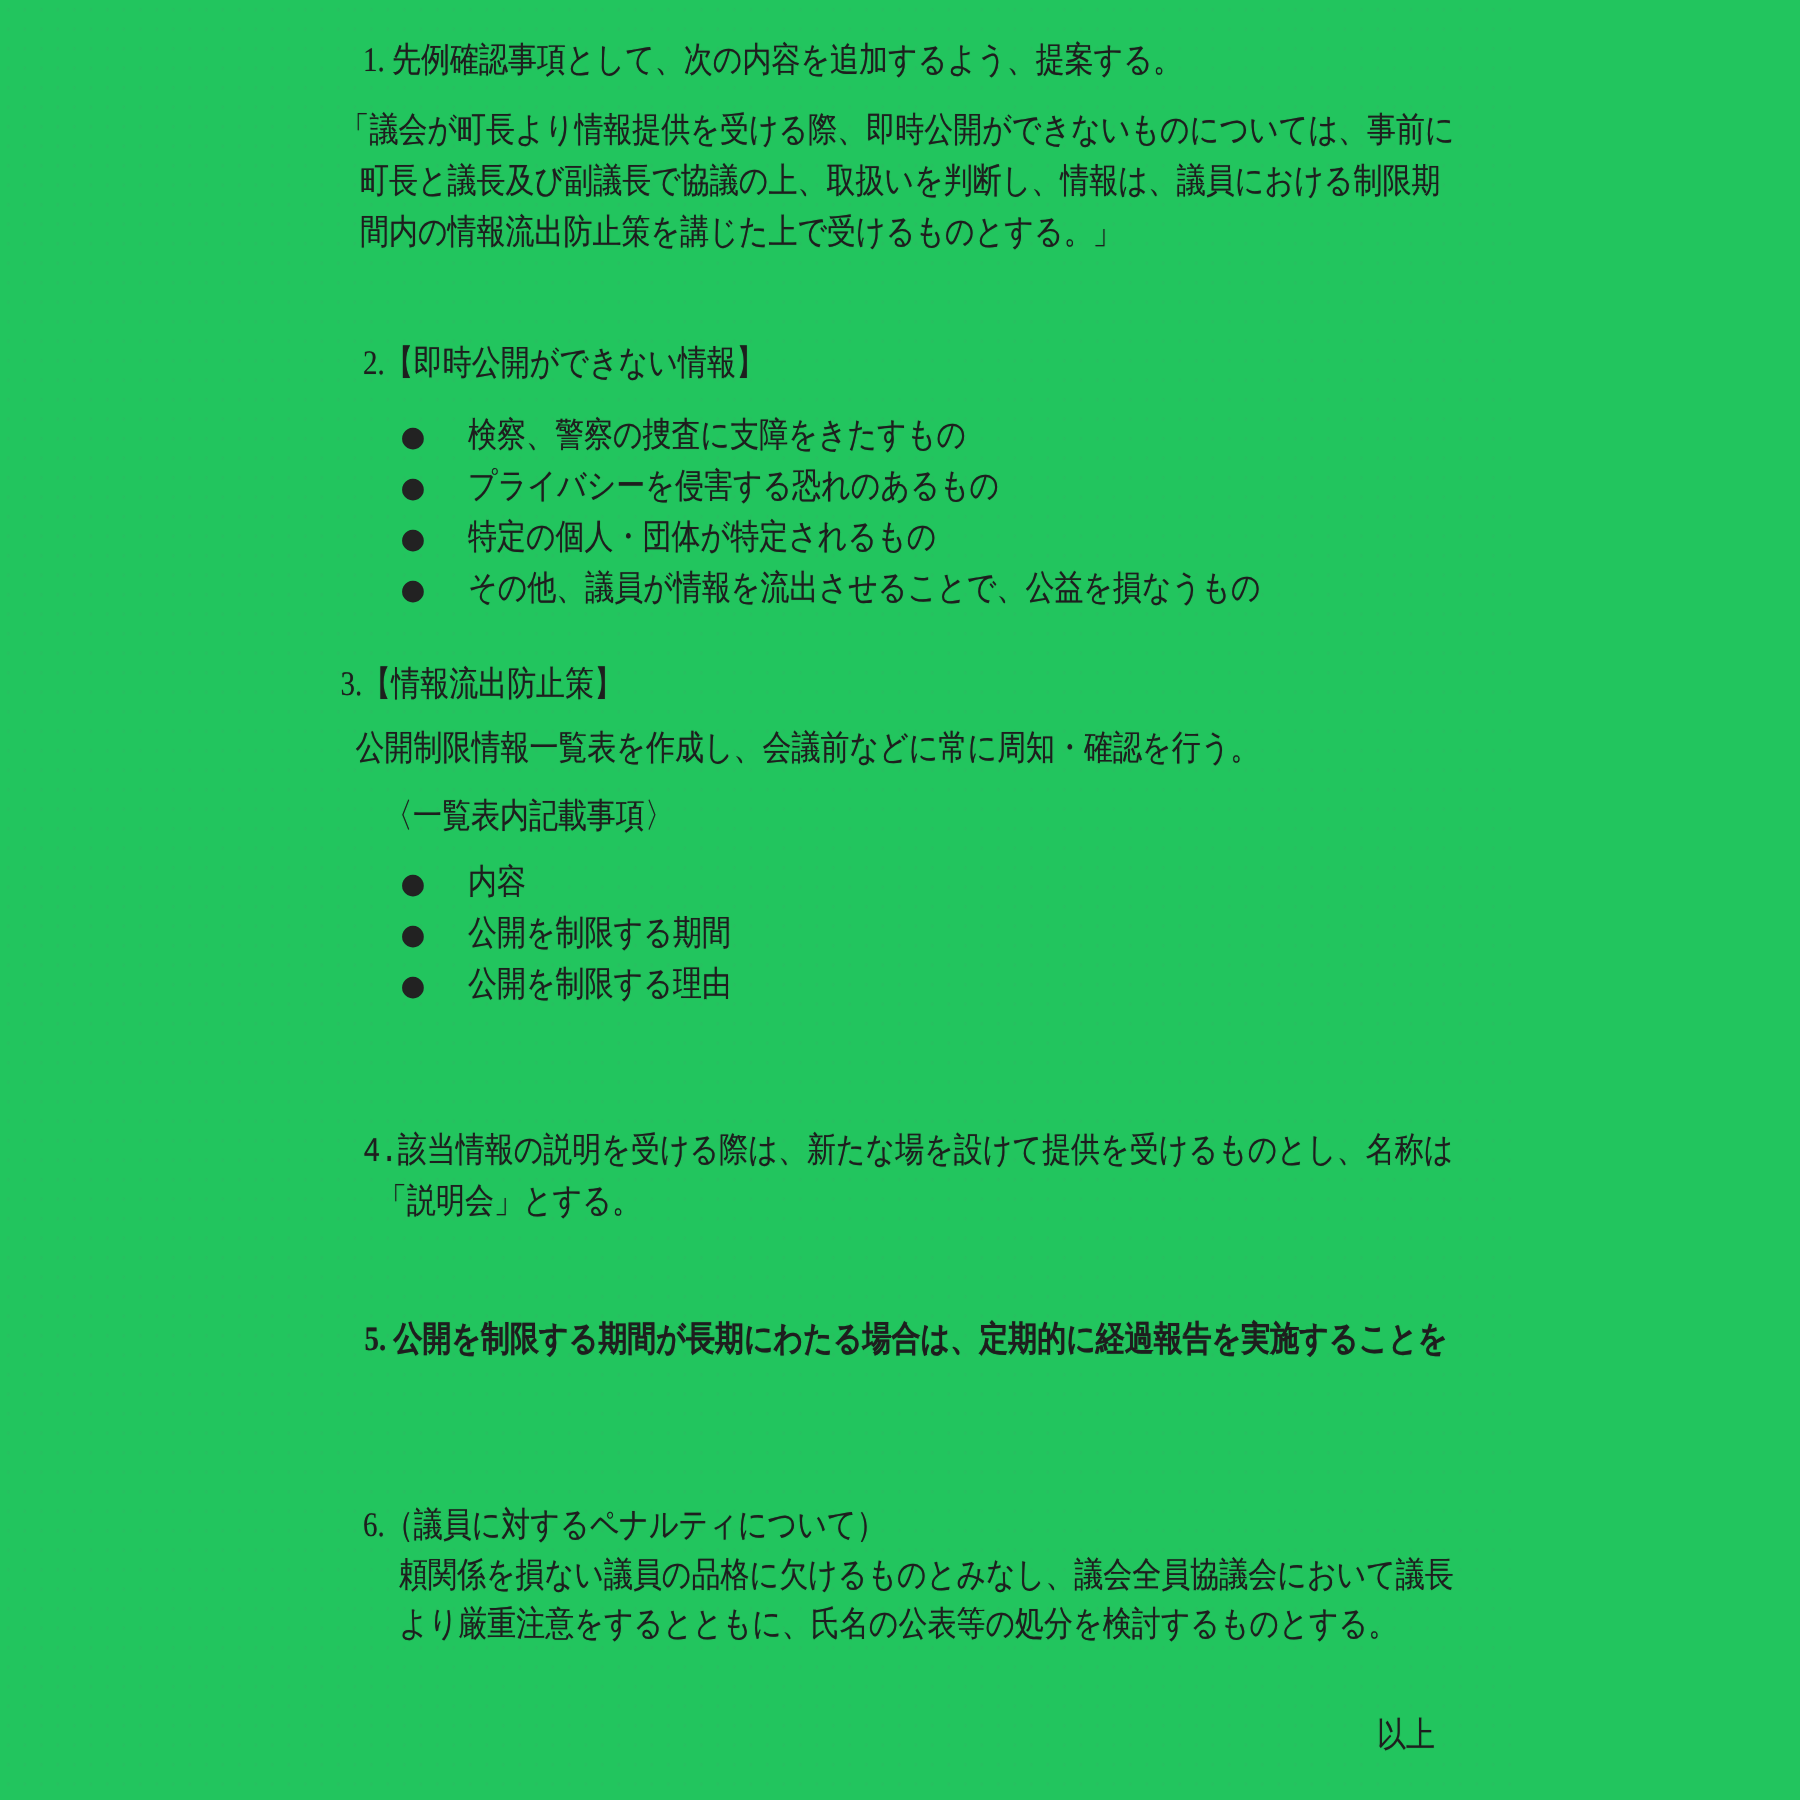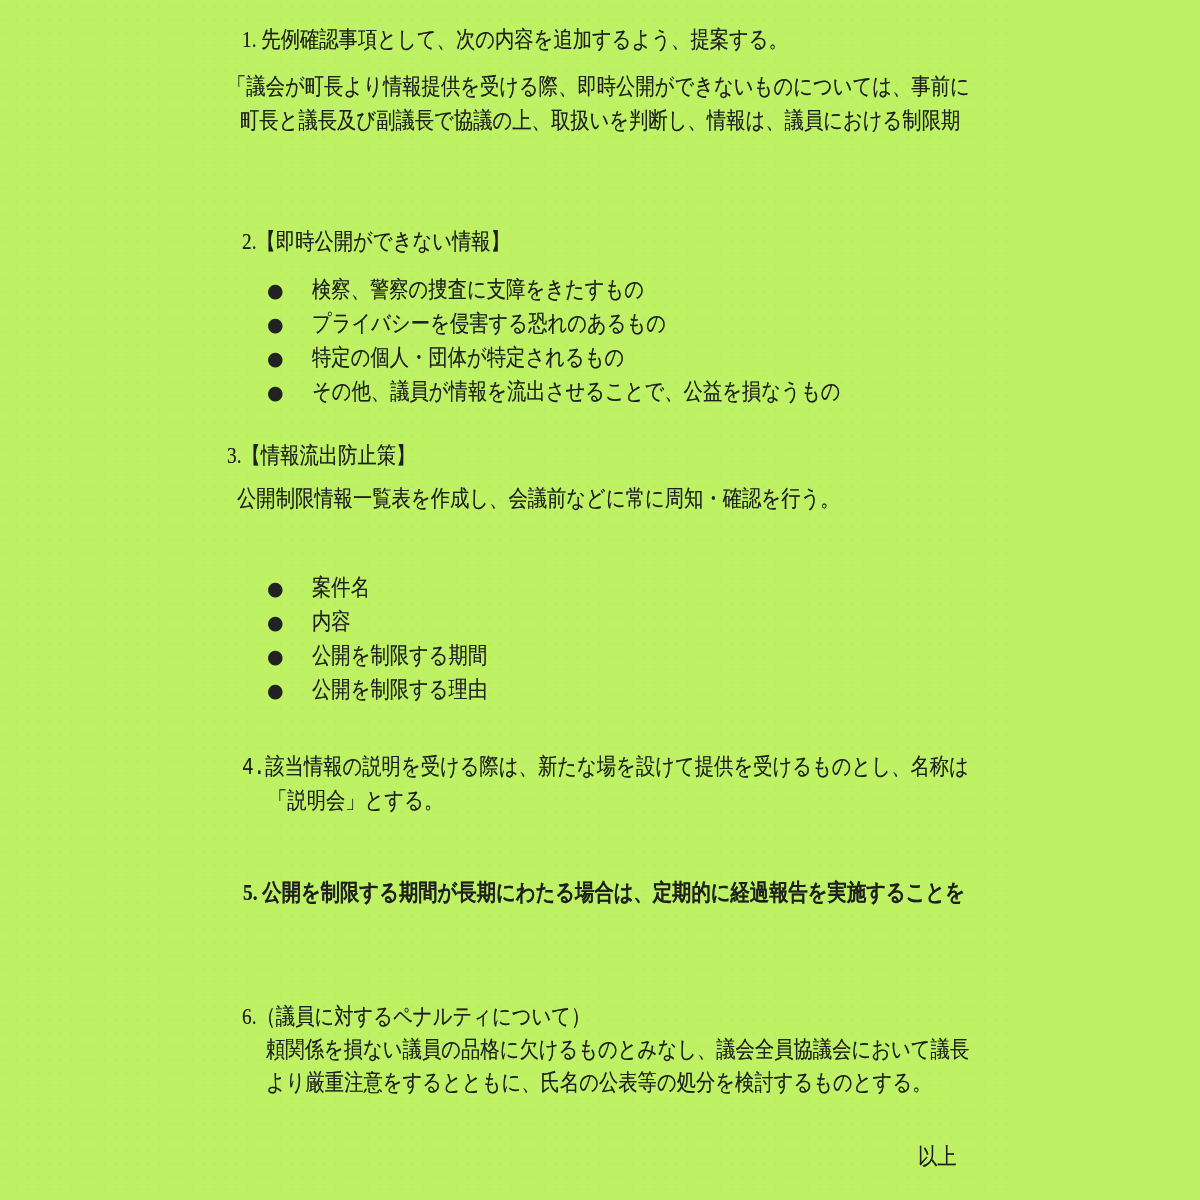--- a/index.html
+++ b/index.html
@@ -4,21 +4,21 @@
 <style>
   html, body {
     margin: 0;
     padding: 0;
     background: #ffffff;
   }
   .page {
     position: relative;
     width: 1200px;
     height: 1200px;
-    background: #bef264;
+    background: #22c55e;
     overflow: hidden;
     font-family: "Liberation Serif", "DejaVu Serif", serif;
     color: #1e1e1e;
   }
   
   .scan-texture {
     position: absolute;
     top: 0; left: 0;
     width: 1016px; height: 1200px;
     background-image: radial-gradient(rgba(110,110,110,0.05) 1px, transparent 1.3px);
@@ -41,38 +41,41 @@
     text-shadow: 0 0 0.5px rgba(30,30,30,0.5);
   }
   .dot {
     display: inline-block;
     font-family: "DejaVu Sans", sans-serif;
     font-size: 19px;
     margin-right: 28px;
     color: #222;
   }
   .outdent13 { margin-left: -13px; }
-  .indent10 { margin-left: 26px; }
+  .indent10 { margin-left: 10px; }
   .indent19 { margin-left: 19px; }
 </style>
 </head>
 <body>
 
 <div class="page">
   <div class="scan-texture"></div>
 
   <div class="block ln" style="top:23px; left:242px;">
     <span class="txt">1. 先例確認事項として、次の内容を追加するよう、提案する。</span>
   </div>
   <div class="block" style="top:70px; left:240px;">
     <div class="ln outdent13">
       <span class="txt">「議会が町長より情報提供を受ける際、即時公開ができないものについては、事前に</span>
     </div>
     <div class="ln">
       <span class="txt">町長と議長及び副議長で協議の上、取扱いを判断し、情報は、議員における制限期</span>
+    </div>
+    <div class="ln">
+      <span class="txt">間内の情報流出防止策を講じた上で受けるものとする。」</span>
     </div>
   </div>
 
   <div class="block ln" style="top:225px; left:242px;">
     <span class="txt">2.【即時公開ができない情報】</span>
   </div>
   <div class="block" style="top:273px; left:267px;">
     <div class="ln">
       <span class="dot">●</span><span class="txt">検察、警察の捜査に支障をきたすもの</span>
     </div>
@@ -86,24 +89,24 @@
       <span class="dot">●</span><span class="txt">その他、議員が情報を流出させることで、公益を損なうもの</span>
     </div>
   </div>
 
   <div class="block ln" style="top:439px; left:227px;">
     <span class="txt">3.【情報流出防止策】</span>
   </div>
   <div class="block ln" style="top:482px; left:237px;">
     <span class="txt">公開制限情報一覧表を作成し、会議前などに常に周知・確認を行う。</span>
   </div>
+  <div class="block ln" style="top:527px; left:256px;">
+    <span class="txt">〈一覧表内記載事項〉</span>
+  </div>
   <div class="block" style="top:571px; left:267px;">
-    <div class="ln">
-      <span class="dot">●</span><span class="txt">案件名</span>
-    </div>
     <div class="ln">
       <span class="dot">●</span><span class="txt">内容</span>
     </div>
     <div class="ln">
       <span class="dot">●</span><span class="txt">公開を制限する期間</span>
     </div>
     <div class="ln">
       <span class="dot">●</span><span class="txt">公開を制限する理由</span>
     </div>
   </div>

